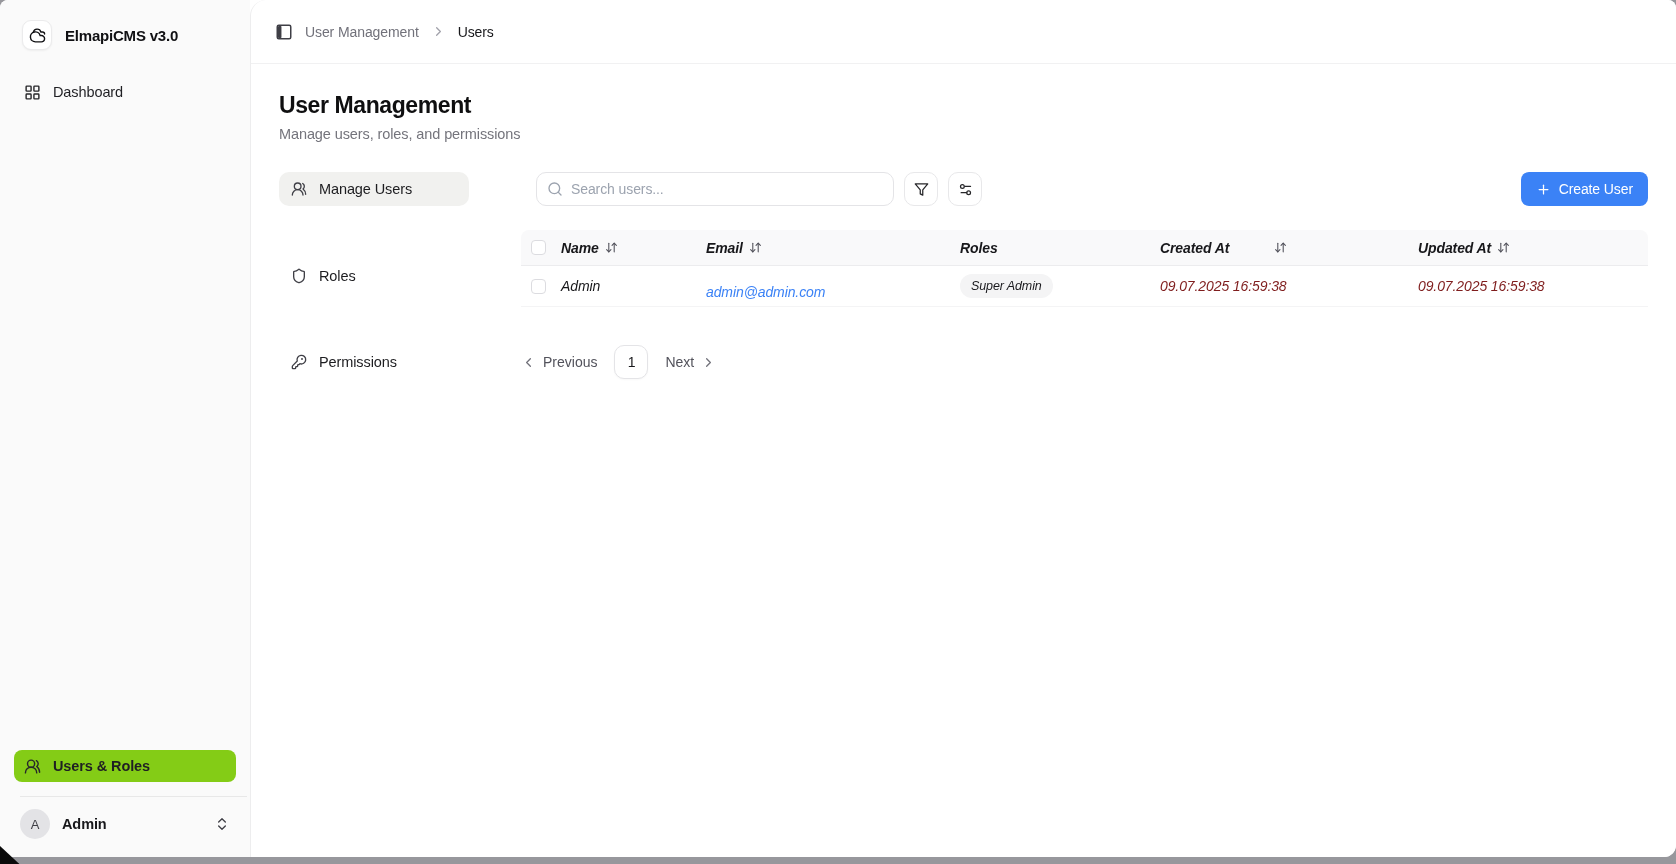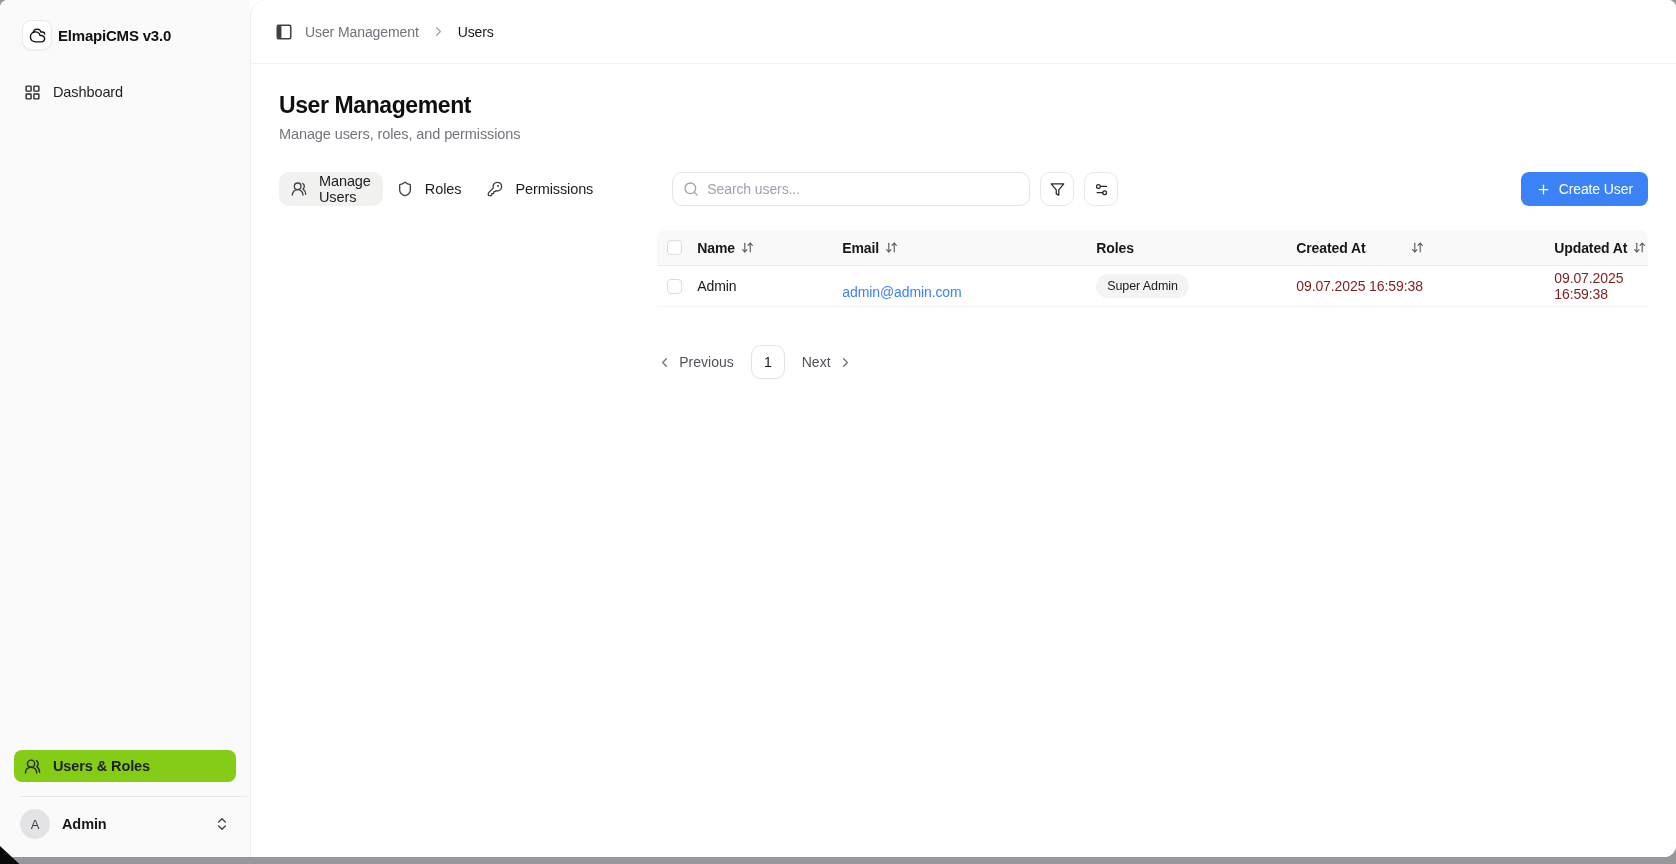--- a/index.html
+++ b/index.html
@@ -20,21 +20,21 @@
   .cursor {
     position:absolute; left:0; bottom:0; width:22px; height:18px;
     background:#0a0a0a; clip-path:polygon(0 0, 88% 100%, 0 100%);
   }
 
   
   .sidebar {
     flex:0 0 250px; background:var(--sidebar-bg,#fafafa);
     display:flex; flex-direction:column; padding:20px 14px 0;
   }
-  .logo-row { display:flex; align-items:center; gap:6px; padding:0 8px; }
+  .logo-row { display:flex; align-items:center; gap:13px; padding:0 8px; }
   .logo-box {
     width:30px; height:30px; background:#fff; border:1px solid #ebebec;
     border-radius:9px; box-shadow:0 1px 2px rgba(0,0,0,.05);
     display:flex; align-items:center; justify-content:center; color:#101013;
   }
   .brand-name { font-size:15px; font-weight:700; letter-spacing:-0.2px; color:#101013; }
   .side-nav { margin-top:26px; display:flex; flex-direction:column; gap:2px; }
   .side-item {
     height:32px; display:flex; align-items:center; gap:12px;
     padding:0 10px; border-radius:8px; font-size:14.5px; color:#1f1f23;
@@ -63,21 +63,21 @@
     height:64px; flex:0 0 64px; display:flex; align-items:center; gap:12px;
     padding:0 24px; border-bottom:1px solid #f1f1f2;
   }
   .crumb-section { font-size:14px; color:#71717a; }
   .crumb-current { font-size:14px; color:#18181b; font-weight:500; }
   .content { padding:28px 28px 0; flex:1; }
   .page-title { font-size:23px; font-weight:700; letter-spacing:-0.4px; color:#0f0f10; }
   .page-subtitle { margin-top:7px; font-size:14.5px; color:#74747c; }
 
   .body-row { display:flex; margin-top:30px; }
-  .tabs { flex:0 0 190px; display:flex; gap:2px;justify-content:space-between; }
+  .tabs { flex:0 0 190px; display:flex; flex-direction:column; gap:2px;justify-content:space-between; }
   .tab {
     height:34px; display:flex; align-items:center; gap:12px; padding:0 12px;
     border-radius:10px; font-size:14.5px; color:#1d1d20; cursor:default;
   }
   .tab .ic { color:#3f3f46; }
   .tab.active { background:#f1f1ef; font-weight:500; }
 
   .panel { flex:1; margin-left:52px; min-width:0; }
   .toolbar { display:flex; align-items:center; }
   .search-box {
@@ -98,21 +98,21 @@
     justify-content:center; color:#27272a; cursor:pointer;
   }
   .create-btn {
     margin-left:auto; height:34px; padding:0 15px; border:none; border-radius:8px;
     background:var(--accent,#3b82f6); color:#fff; font-size:14px; font-weight:500;
     font-family:inherit; display:flex; align-items:center; gap:8px; cursor:pointer;
     letter-spacing:-0.1px;
   }
 
   
-  .table { margin-top:24px; }
+  .table { margin-top:24px;font-style:italic; }
   .thead {
     display:flex; align-items:center; height:36px; background:#f9f9fa;
     border-radius:8px 8px 0 0; border-bottom:1px solid #ececee;
   }
   .trow {
     display:flex; align-items:center; height:41px; border-bottom:1px solid #f4f4f5;
   }
   .cell { display:flex; align-items:center; gap:6px; font-size:14px; }
   .c-check { flex:0 0 40px; padding-left:10px; }
   .c-name { flex:0 0 145px; }

